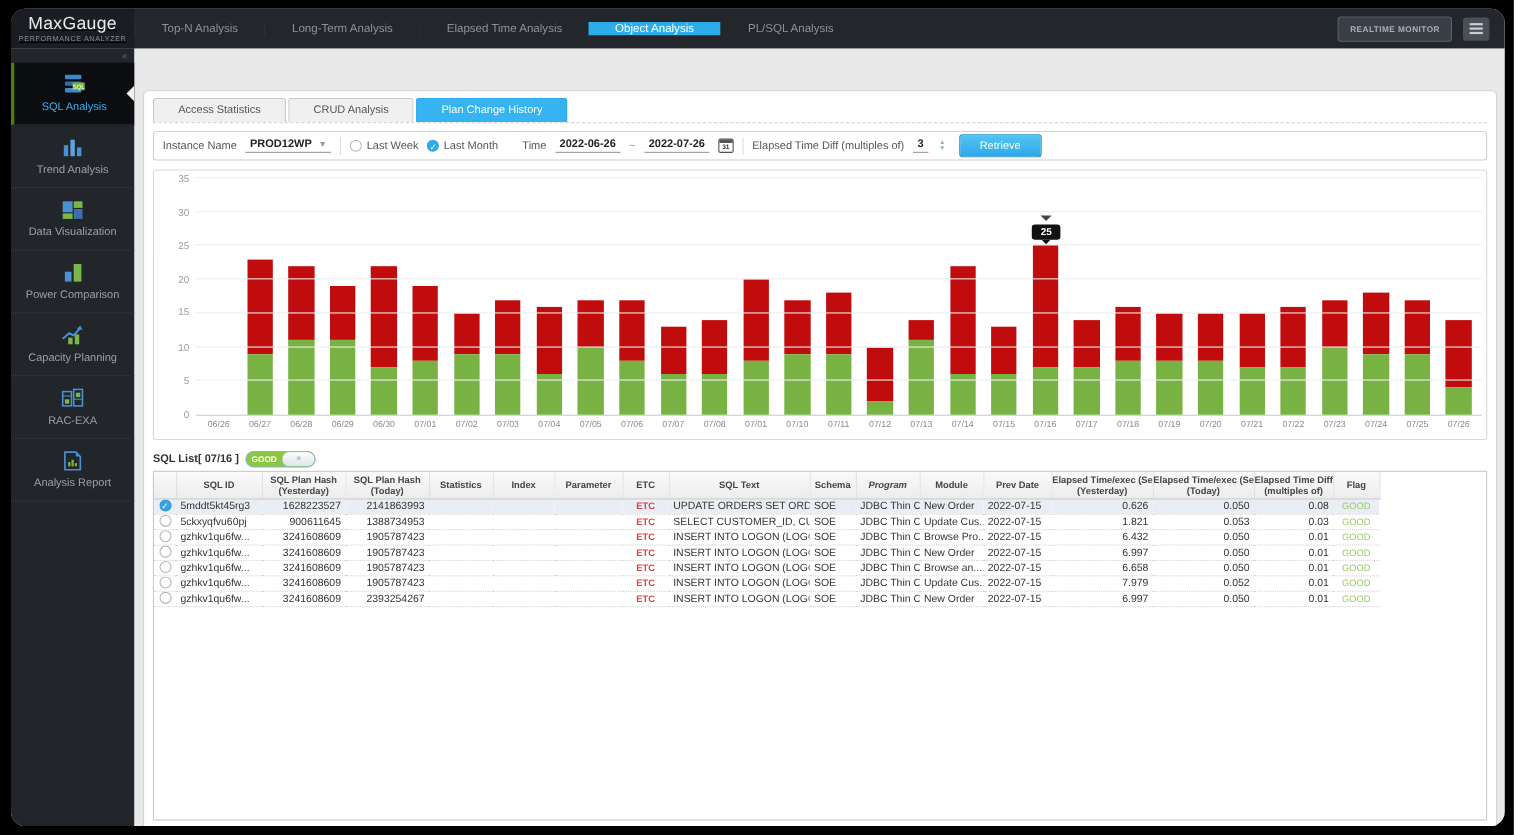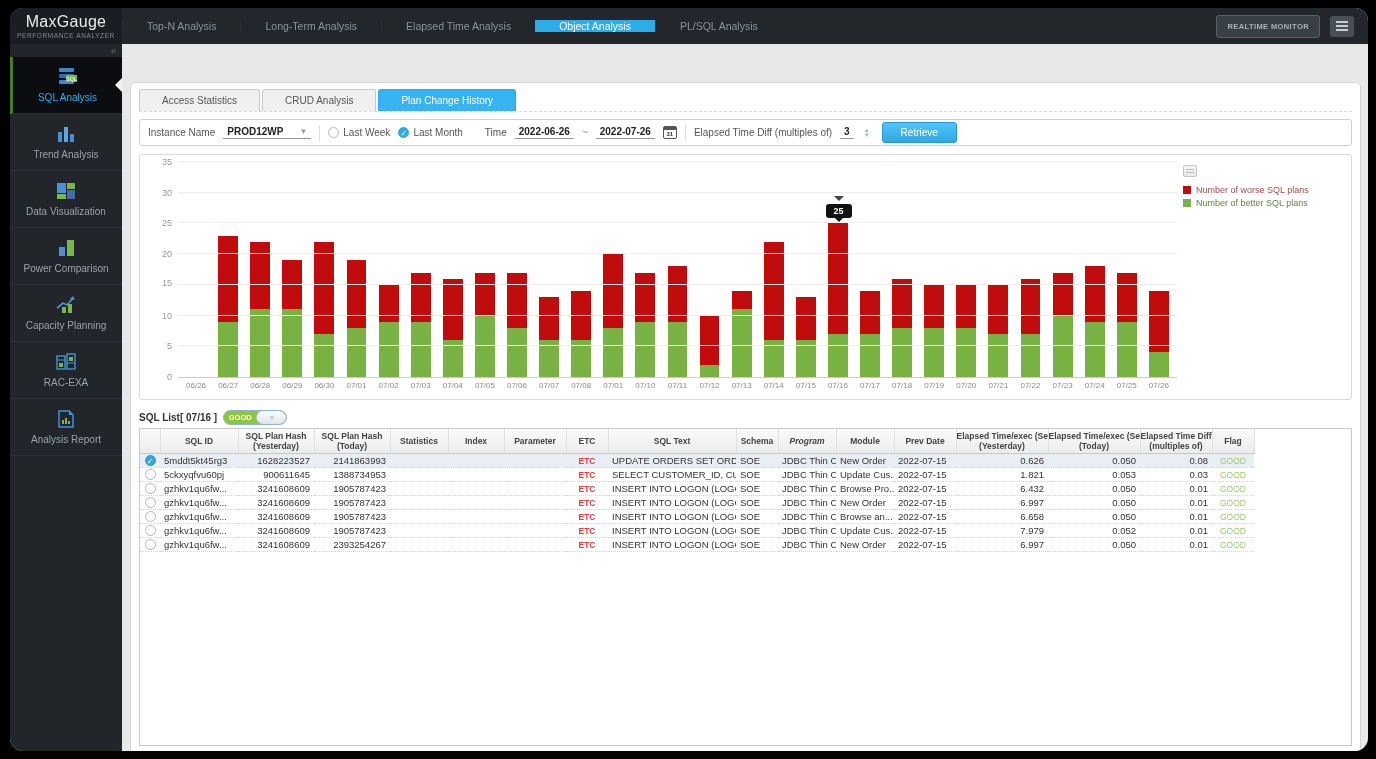--- a/index.html
+++ b/index.html
@@ -4,21 +4,21 @@
 <style>
   * { margin:0; padding:0; box-sizing:border-box; }
   html,body { width:1376px; height:759px; background:#000; overflow:hidden;
               font-family:"Liberation Sans","DejaVu Sans",sans-serif; }
   .window { position:absolute; top:8px; left:10px; width:1358px; height:743px;
             border-radius:13px; overflow:hidden; background:#e8e8e8; }
 
   
   .topbar { height:36px; background:#23272c; display:flex; align-items:stretch; }
   .logo { width:112px; background:#1a1d21; display:flex; flex-direction:column;
-          align-items:center; justify-content:center; flex:none; }
+          align-items:center; justify-content:center; flex:none;text-decoration:underline; }
   .logo-title { color:#e9ebee; font-size:16px; letter-spacing:.3px; }
   .logo-sub { color:#868d95; font-size:6.5px; letter-spacing:.6px; margin-top:1px; }
   .nav-tabs { display:flex; align-items:center; flex:1; }
   .nav-tab { display:flex; align-items:center; padding:0 24px; font-size:10.5px;
              color:#8b929a; border-left:1px solid #2b3036; cursor:default; }
   .nav-tab.active { background:#2badea; color:#fff; border-left:none; }
   .topbar-right { display:flex; align-items:center; gap:10px; padding-right:14px; }
   .rtm-btn { background:#393f46; border:1px solid #596069; border-radius:3px;
              color:#a9b0b8; font-size:7.5px; font-weight:bold; letter-spacing:.4px;
              padding:6px 10px; font-family:inherit; }
@@ -47,21 +47,21 @@
   .subtabs { display:flex; align-items:flex-end; border-bottom:1px dashed #d8d8d8; margin-bottom:7px; }
   .subtab { font-size:10px; color:#555; background:#f0f0f0; border:1px solid #c9c9c9;
             border-bottom:none; border-radius:3px 3px 0 0; padding:5px 22px; margin-right:2px; }
   .subtab.active { background:#35b4f1; border-color:#2fa9ea; color:#fff; }
 
   
   .filterbar { border:1px solid #d0d0d0; border-radius:3px; height:27px; display:flex;
                align-items:center; padding:0 8px; gap:8px; margin-bottom:8px; font-size:10px; color:#555; }
   .fdiv { width:1px; height:16px; background:#ddd; }
   .fval { font-weight:bold; color:#222; border-bottom:1px solid #999; padding:0 4px 1px 4px; }
-  .ddl { display:flex; align-items:center; gap:16px; border-bottom:1px solid #999; padding:0 4px 1px 4px;text-align:right; }
+  .ddl { display:flex; align-items:center; gap:6px; border-bottom:1px solid #999; padding:0 4px 1px 4px;text-align:right; }
   .ddl b { font-size:10px; color:#222; }
   .chev { color:#9a9a9a; font-size:8px; }
   .radio { display:flex; align-items:center; gap:4px; }
   .rdot { width:11px; height:11px; border-radius:50%; border:1px solid #b9b9b9; background:#fff; }
   .rdot.on { background:#2fa9ea; border-color:#2fa9ea; color:#fff; font-size:8px; line-height:11px;
              text-align:center; }
   .cal { width:14px; height:13px; border:1px solid #555; border-radius:2px; background:#fff;
          position:relative; font-size:6px; color:#333; text-align:center; line-height:14px; font-weight:bold; }
   .cal::before { content:""; position:absolute; top:0; left:0; right:0; height:3px; background:#555; }
   .spin { display:flex; flex-direction:column; justify-content:center; color:#8fb6cf; font-size:6px;
@@ -511,30 +511,20 @@
                 <span>07/19</span>
                 <span>07/20</span>
                 <span>07/21</span>
                 <span>07/22</span>
                 <span>07/23</span>
                 <span>07/24</span>
                 <span>07/25</span>
                 <span>07/26</span>
               </div>
           </div>
-          <div class="legend">
-            <div class="legend-menu"></div>
-            <div id="legend-items" style="display:contents"><div class="legend-item">
-                  <span class="legend-swatch" style="background: rgb(192, 12, 12);"></span>
-                  <span class="txt" style="color: rgb(163, 77, 77);">Number of worse SQL plans</span>
-                </div><div class="legend-item">
-                  <span class="legend-swatch" style="background: rgb(119, 178, 67);"></span>
-                  <span class="txt" style="color: rgb(103, 128, 77);">Number of better SQL plans</span>
-                </div></div>
-          </div>
         </div>
 
         <div class="list-header">
           <span class="list-title">SQL List[ 07/16 ]</span>
           <span class="toggle">
             <span class="toggle-on">GOOD</span>
             <span class="toggle-knob">≡</span>
           </span>
         </div>
 

